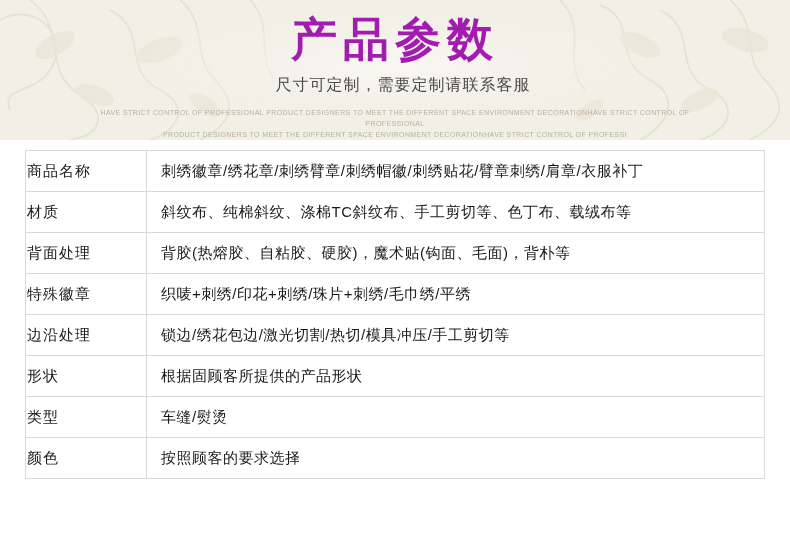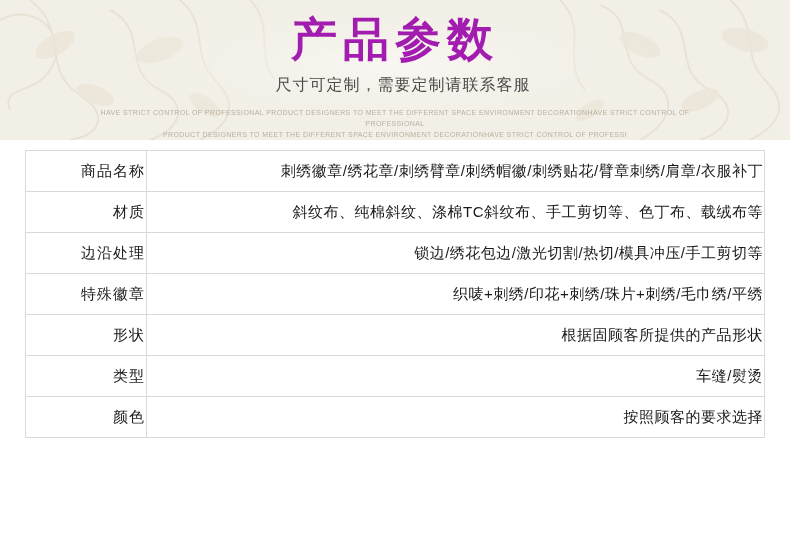--- a/index.html
+++ b/index.html
@@ -82,29 +82,28 @@
   }
   table.spec td {
     border: 1px solid #d9d9d9;
     height: 38px;
     font-size: 15px;
     color: #1a1a1a;
     vertical-align: middle;
   }
   td.k {
     width: 118px;
-    text-align: right;
+    text-align: left;
     letter-spacing: 1px;
     font-size: 15px;
     color: #111;
   }
   td.v {
     padding-left: 14px;
     letter-spacing: 0.5px;
-    text-align: right;
   }
 </style>
 </head>
 <body>
 
 <div class="page">
 
   <div class="banner">
     <svg class="banner-deco" viewBox="0 0 790 140" preserveAspectRatio="none">
       <defs>
@@ -153,26 +152,30 @@
       <tbody>
         <tr>
           <td class="k">商品名称</td>
           <td class="v">刺绣徽章/绣花章/刺绣臂章/刺绣帽徽/刺绣贴花/臂章刺绣/肩章/衣服补丁</td>
         </tr>
         <tr>
           <td class="k">材质</td>
           <td class="v">斜纹布、纯棉斜纹、涤棉TC斜纹布、手工剪切等、色丁布、载绒布等</td>
         </tr>
         <tr>
-          <td class="k">边沿处理</td>
-          <td class="v">锁边/绣花包边/激光切割/热切/模具冲压/手工剪切等</td>
+          <td class="k">背面处理</td>
+          <td class="v">背胶(热熔胶、自粘胶、硬胶)，魔术贴(钩面、毛面)，背朴等</td>
         </tr>
         <tr>
           <td class="k">特殊徽章</td>
           <td class="v">织唛+刺绣/印花+刺绣/珠片+刺绣/毛巾绣/平绣</td>
+        </tr>
+        <tr>
+          <td class="k">边沿处理</td>
+          <td class="v">锁边/绣花包边/激光切割/热切/模具冲压/手工剪切等</td>
         </tr>
         <tr>
           <td class="k">形状</td>
           <td class="v">根据固顾客所提供的产品形状</td>
         </tr>
         <tr>
           <td class="k">类型</td>
           <td class="v">车缝/熨烫</td>
         </tr>
         <tr>

